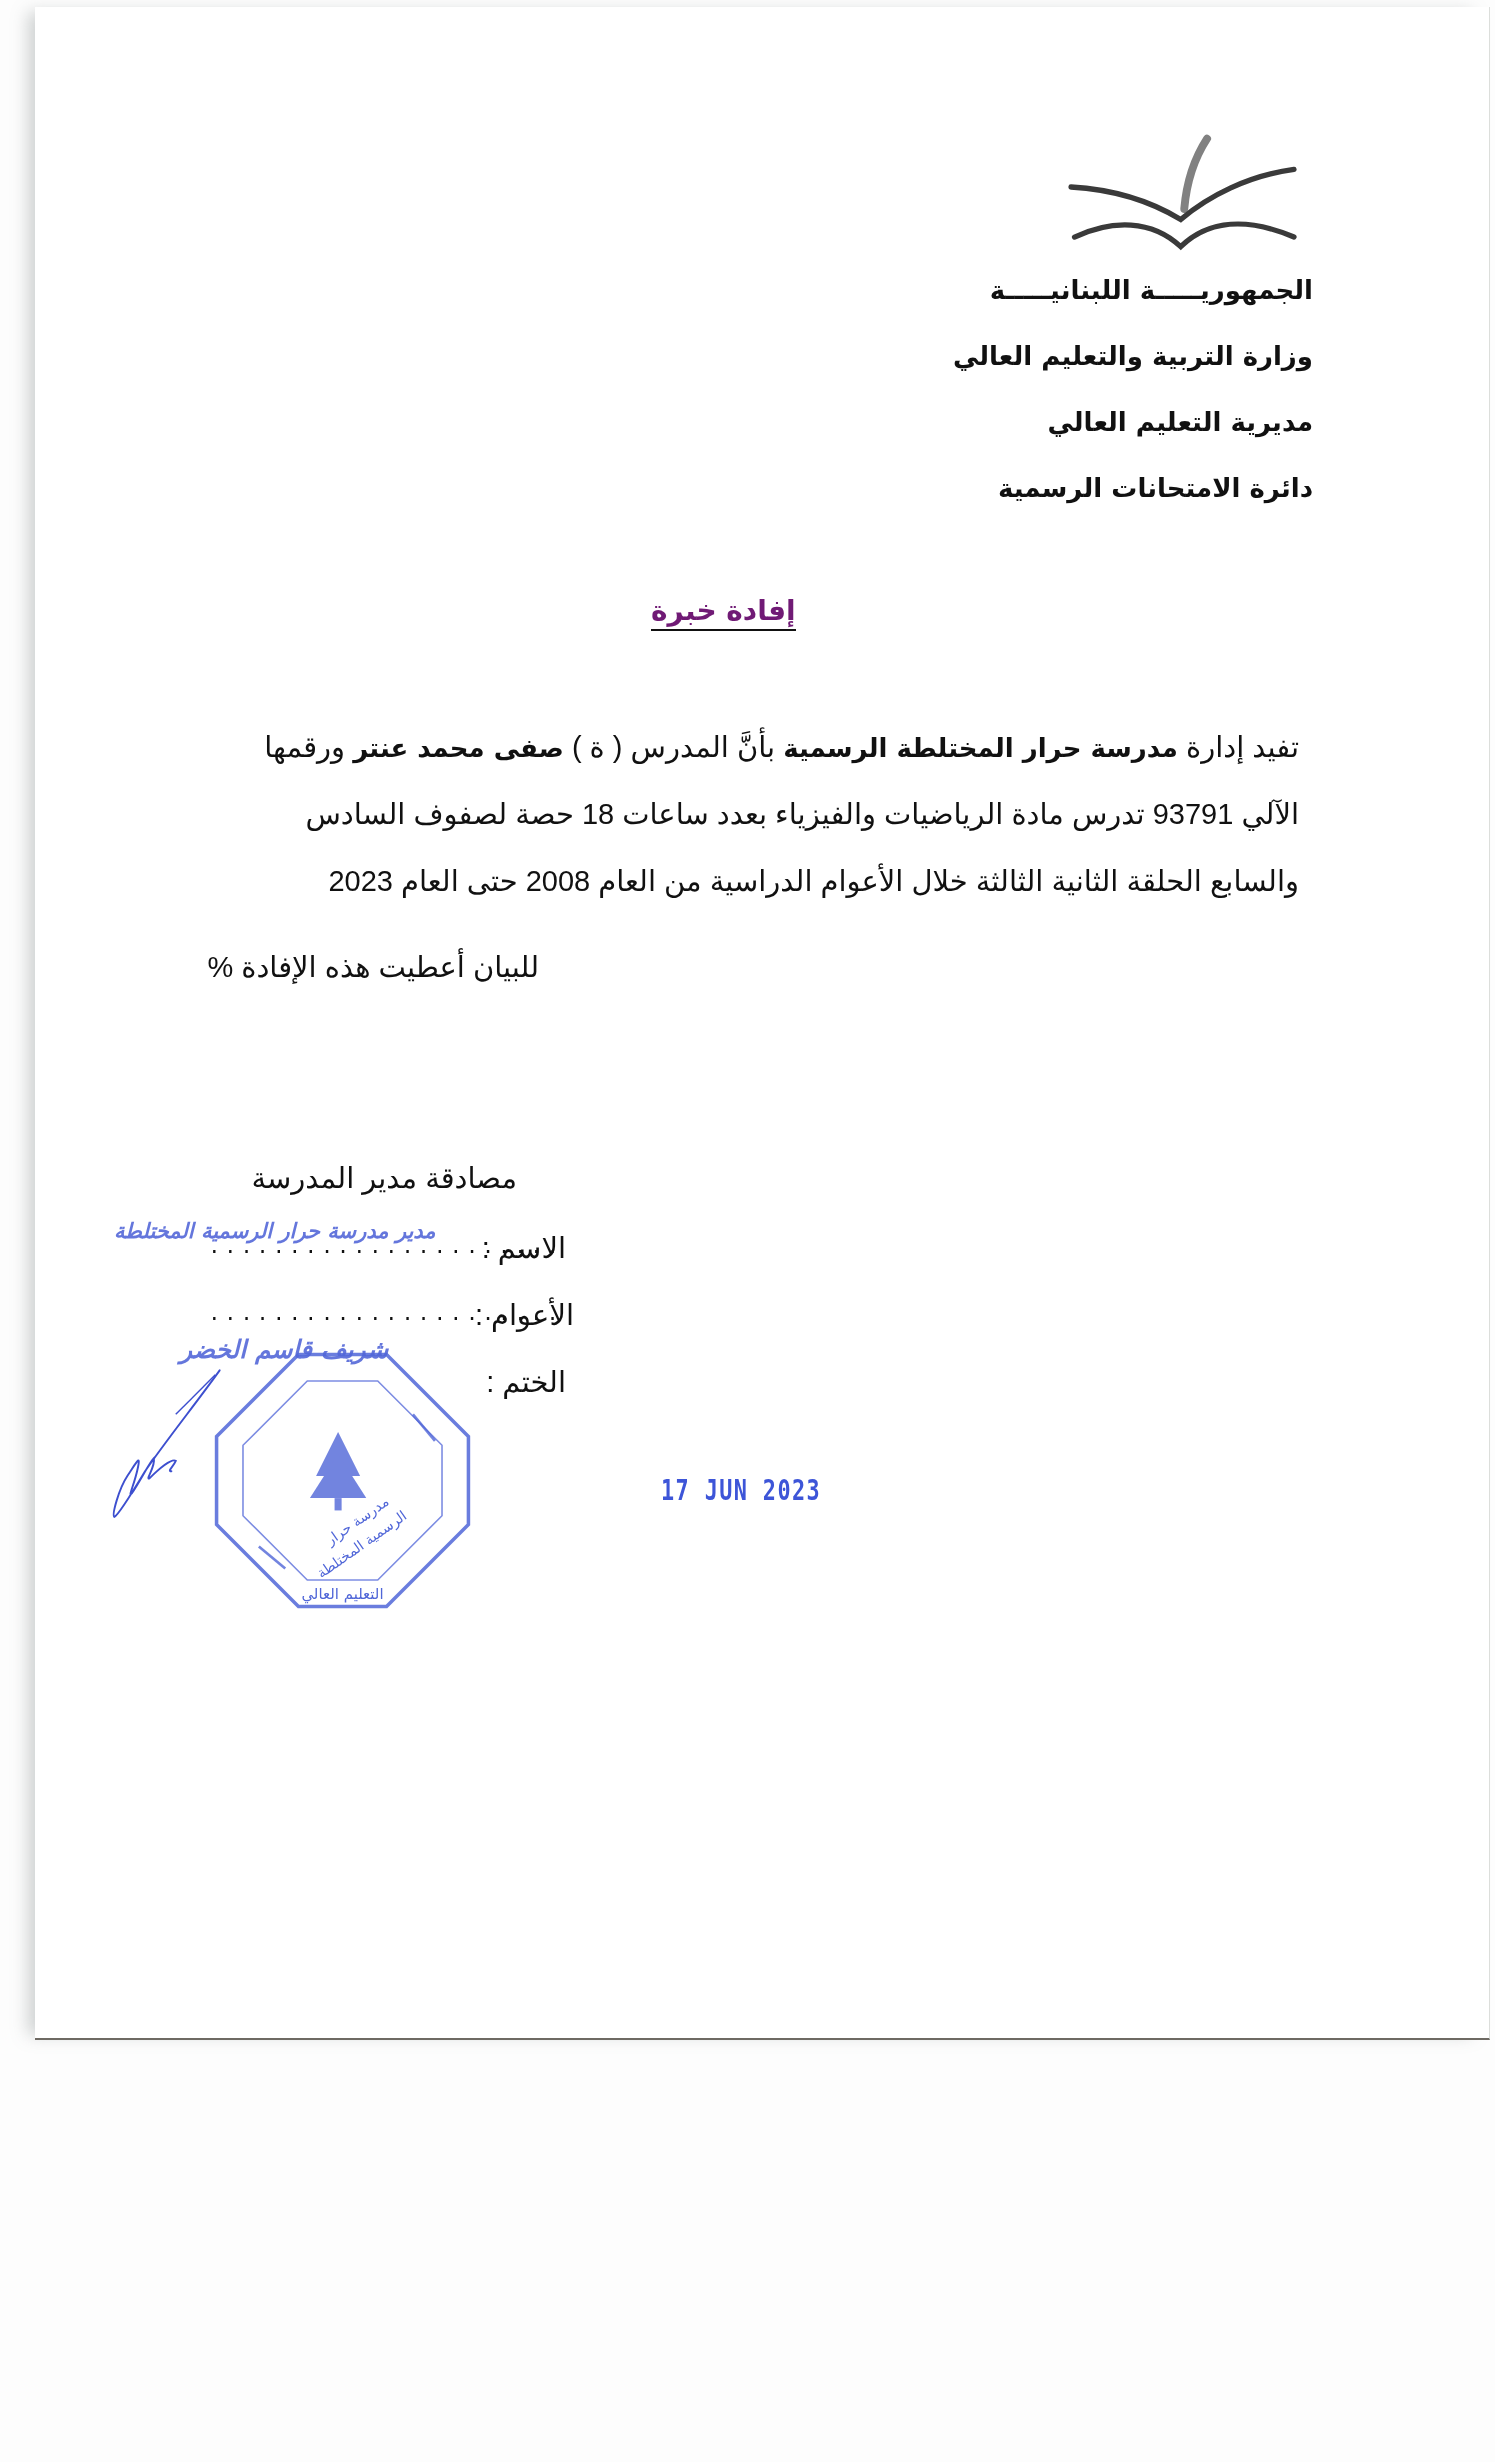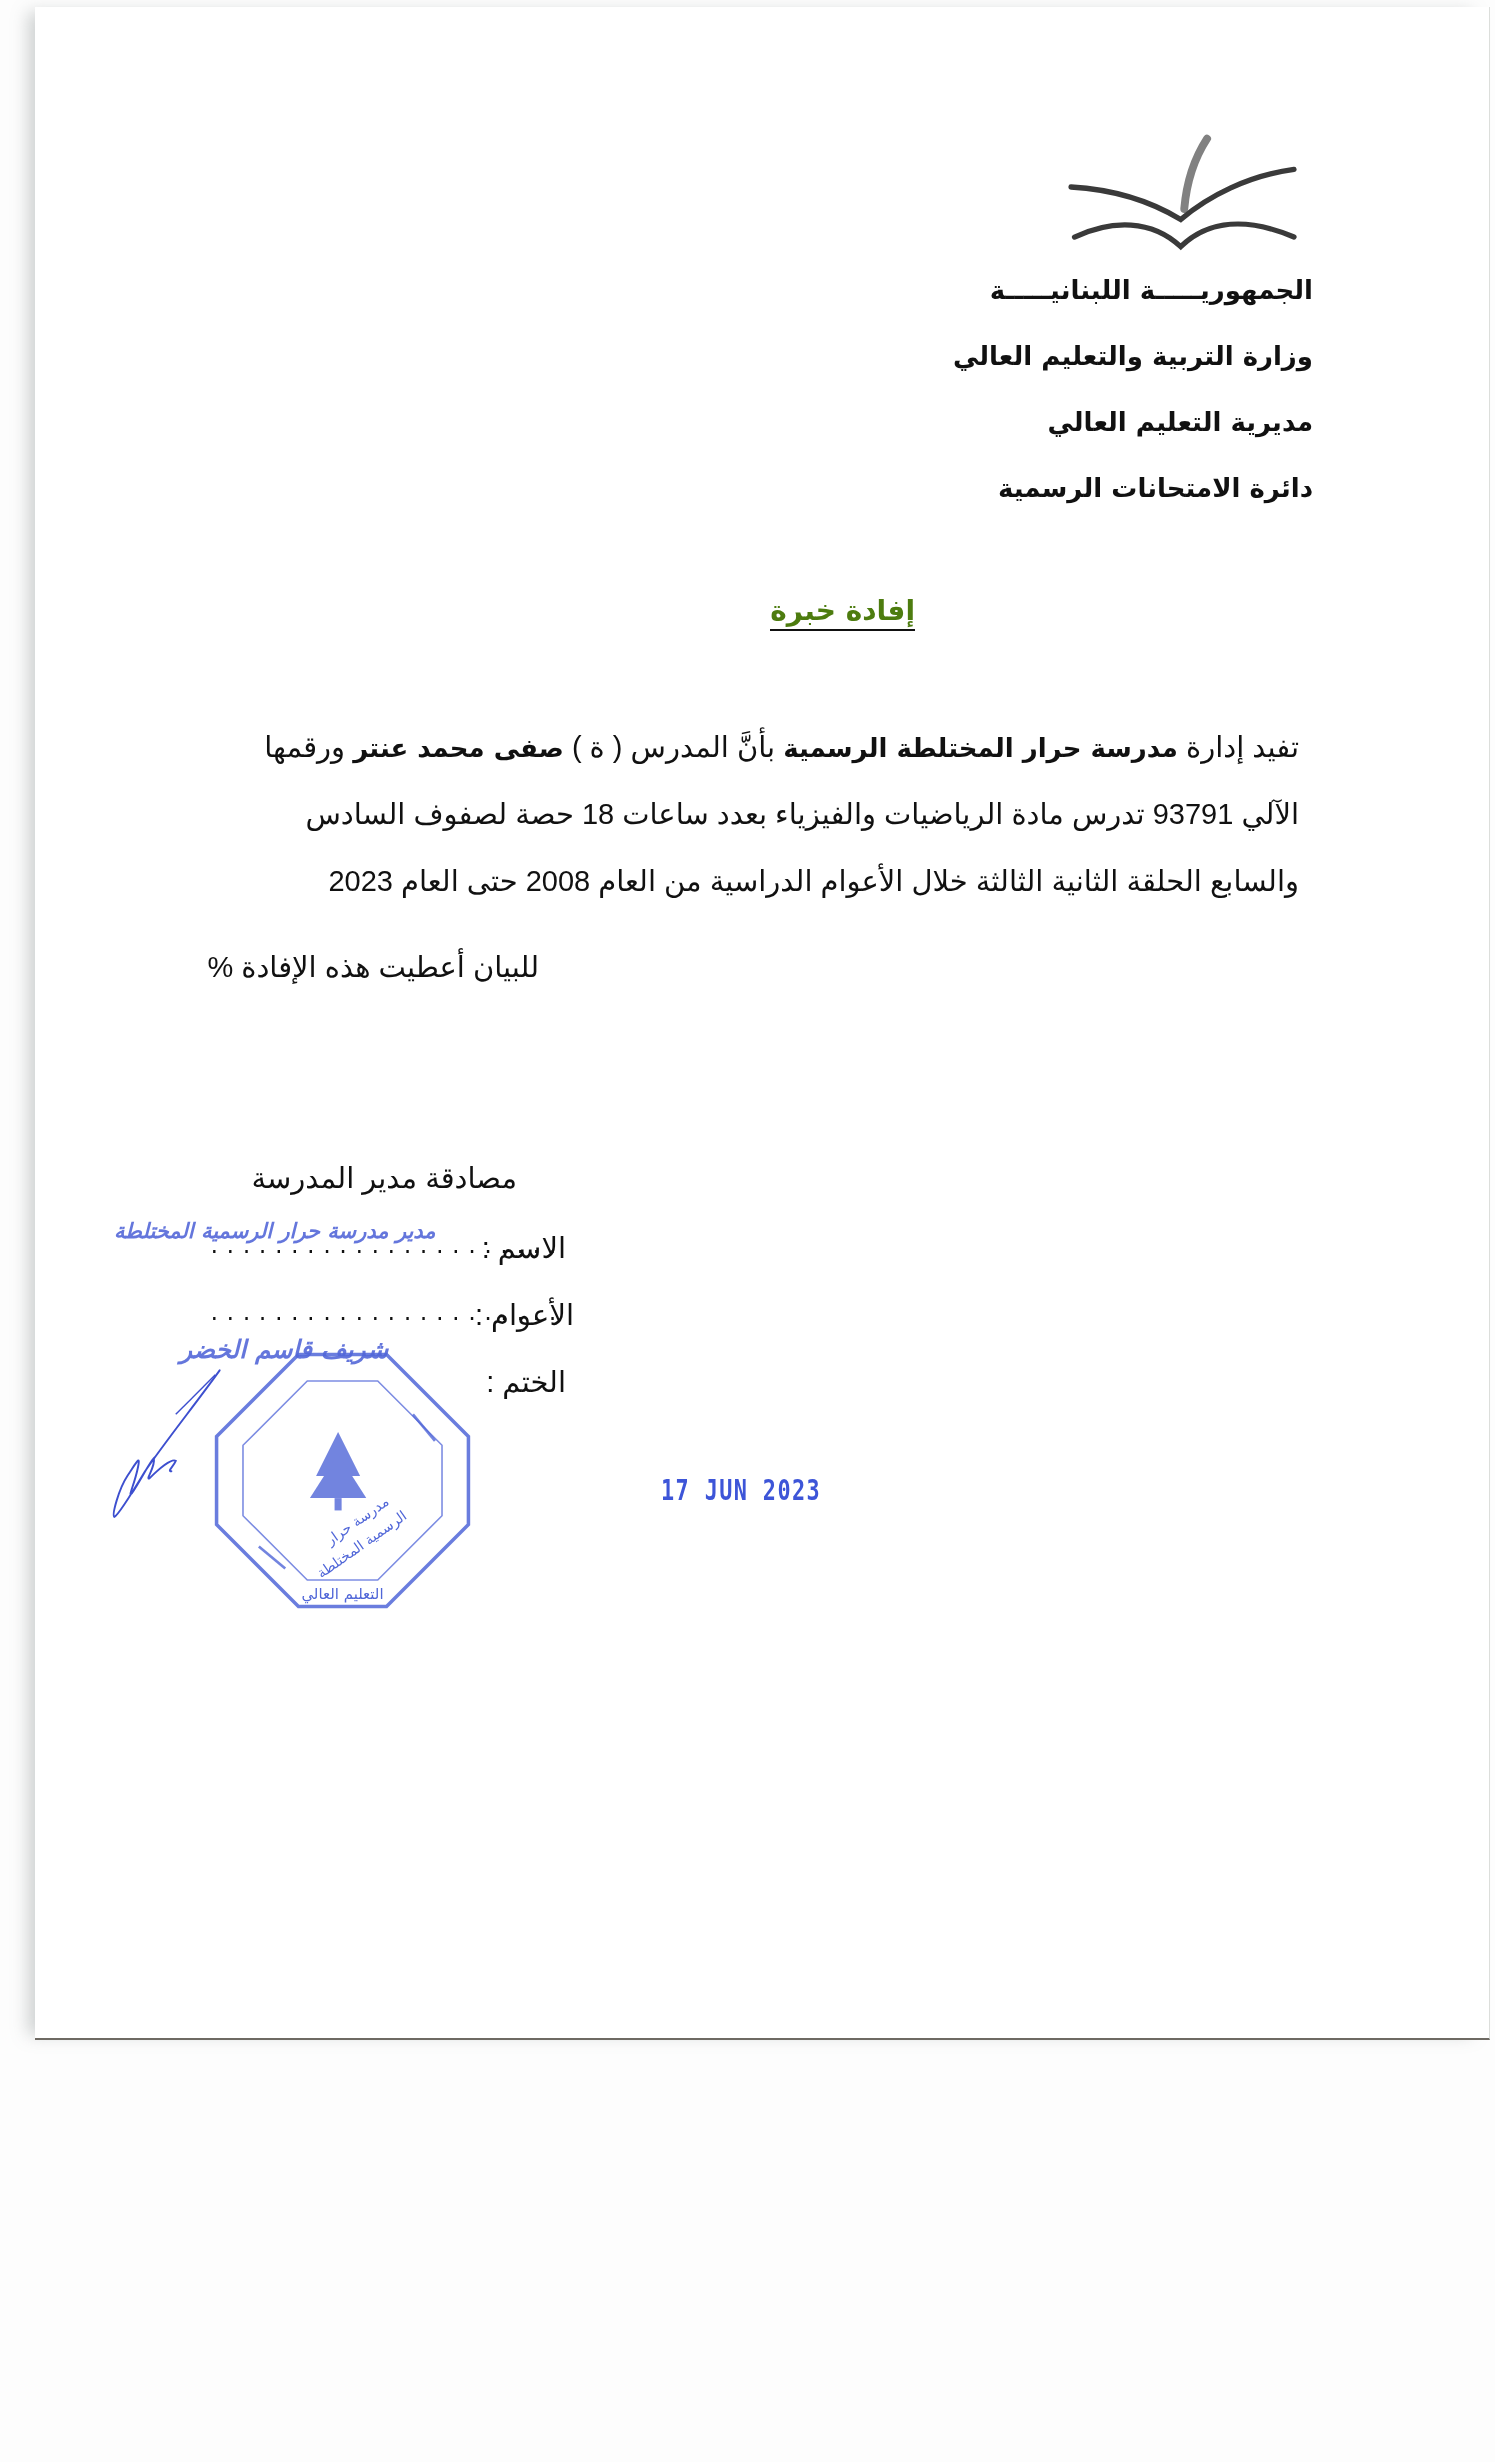--- a/index.html
+++ b/index.html
@@ -16,22 +16,22 @@
     border-right:1.8px solid #dcdedb;
   }
   .abs { position:absolute; }
   .logo { left:1029px; top:114px; width:237px; height:132px; }
   .hdr {
     right:176px; direction:rtl; text-align:right; color:#111;
     font-family:"DejaVu Sans", sans-serif; font-weight:bold; font-size:26px;
     white-space:nowrap; letter-spacing:0.4px;
   }
   .title {
-    left:616px; width:264px; top:587px; text-align:right; direction:rtl;
-    font-weight:bold; font-size:28px; color:#4d7c0f;
+    left:616px; width:264px; top:587px; text-align:left; direction:rtl;
+    font-weight:bold; font-size:28px; color:#701a75;
     font-family:"DejaVu Sans", sans-serif;
   }
   .title span { border-bottom:2.6px solid #111; padding-bottom:1.8px; }
   .body-line {
     right:190px; direction:rtl; text-align:right; color:#111;
     font-family:"Liberation Sans", sans-serif; font-size:29px; white-space:nowrap;
   }
   .body-line b { font-weight:bold; font-family:"DejaVu Sans", sans-serif; font-size:26px; }
   .sig-text {
     direction:rtl; text-align:right; color:#111; white-space:nowrap;

